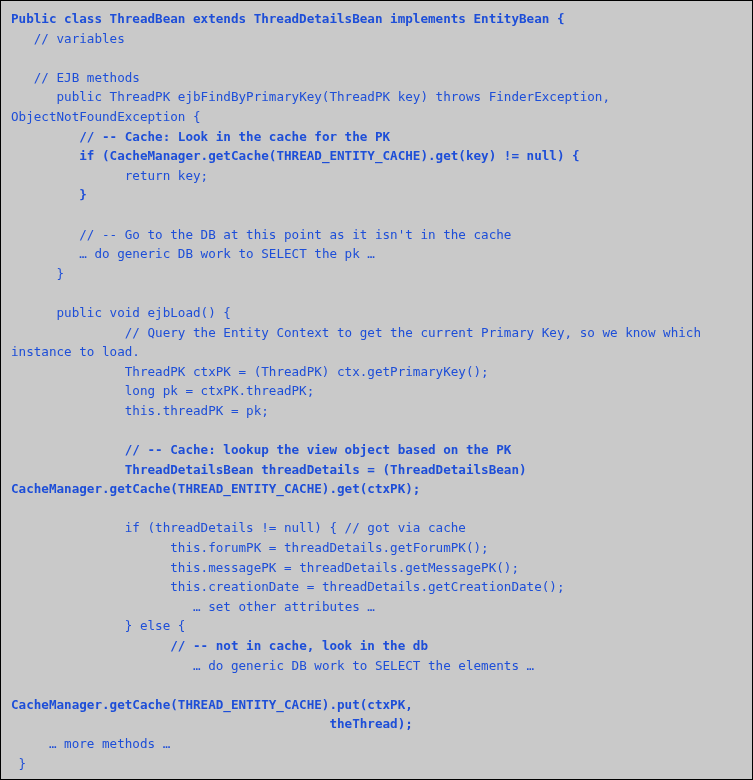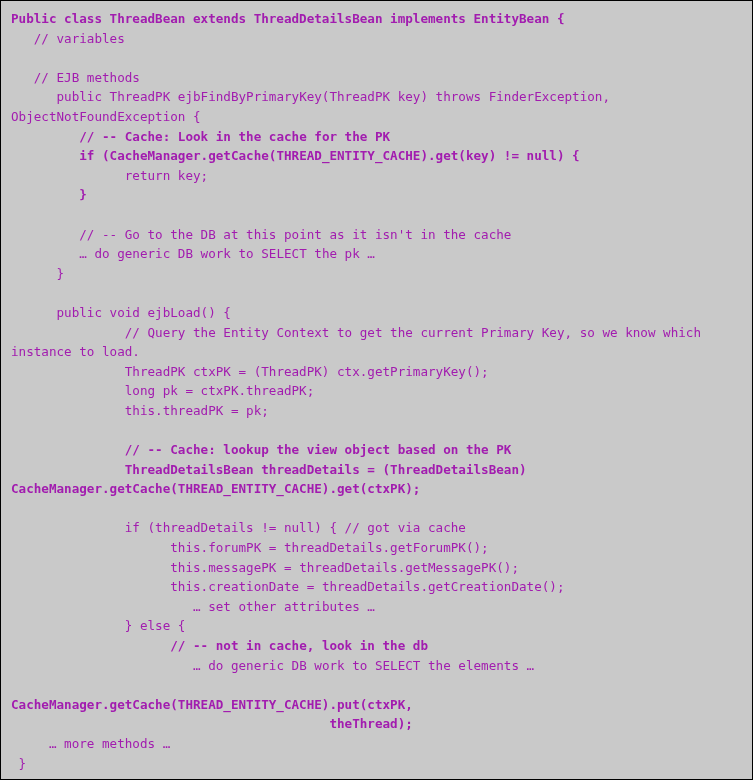--- a/index.html
+++ b/index.html
@@ -13,21 +13,21 @@
     box-sizing: border-box;
     background: #c9c9c9;
     border: 1px solid #000000;
     padding: 8px 10px 6px 10px;
     overflow: hidden;
   }
   .code-block {
     font-family: "DejaVu Sans Mono", monospace;
     font-size: 12.6px;
     line-height: 19.6px;
-    color: #a21caf;
+    color: #1d4ed8;
     white-space: pre-wrap;
     word-break: break-word;
     letter-spacing: 0px;
   }
   .code-line {
     display: block;
     min-height: 19.6px;
     white-space: pre-wrap;
   }
   .bold {

